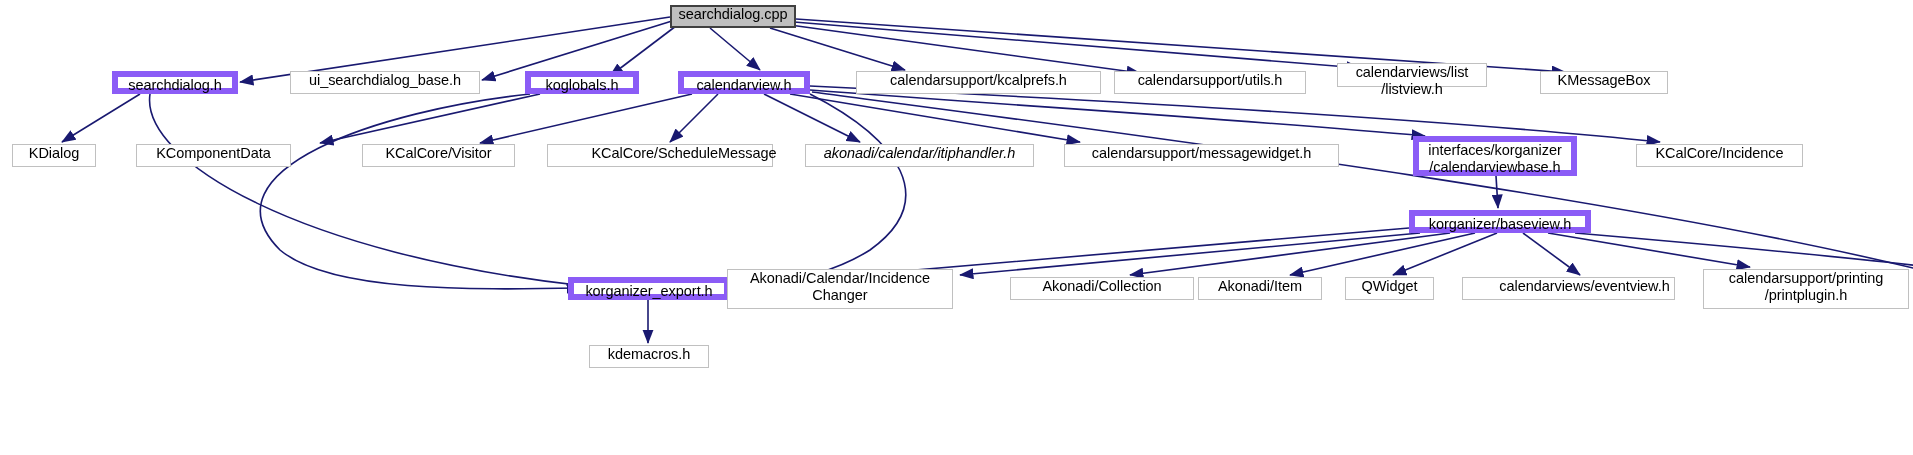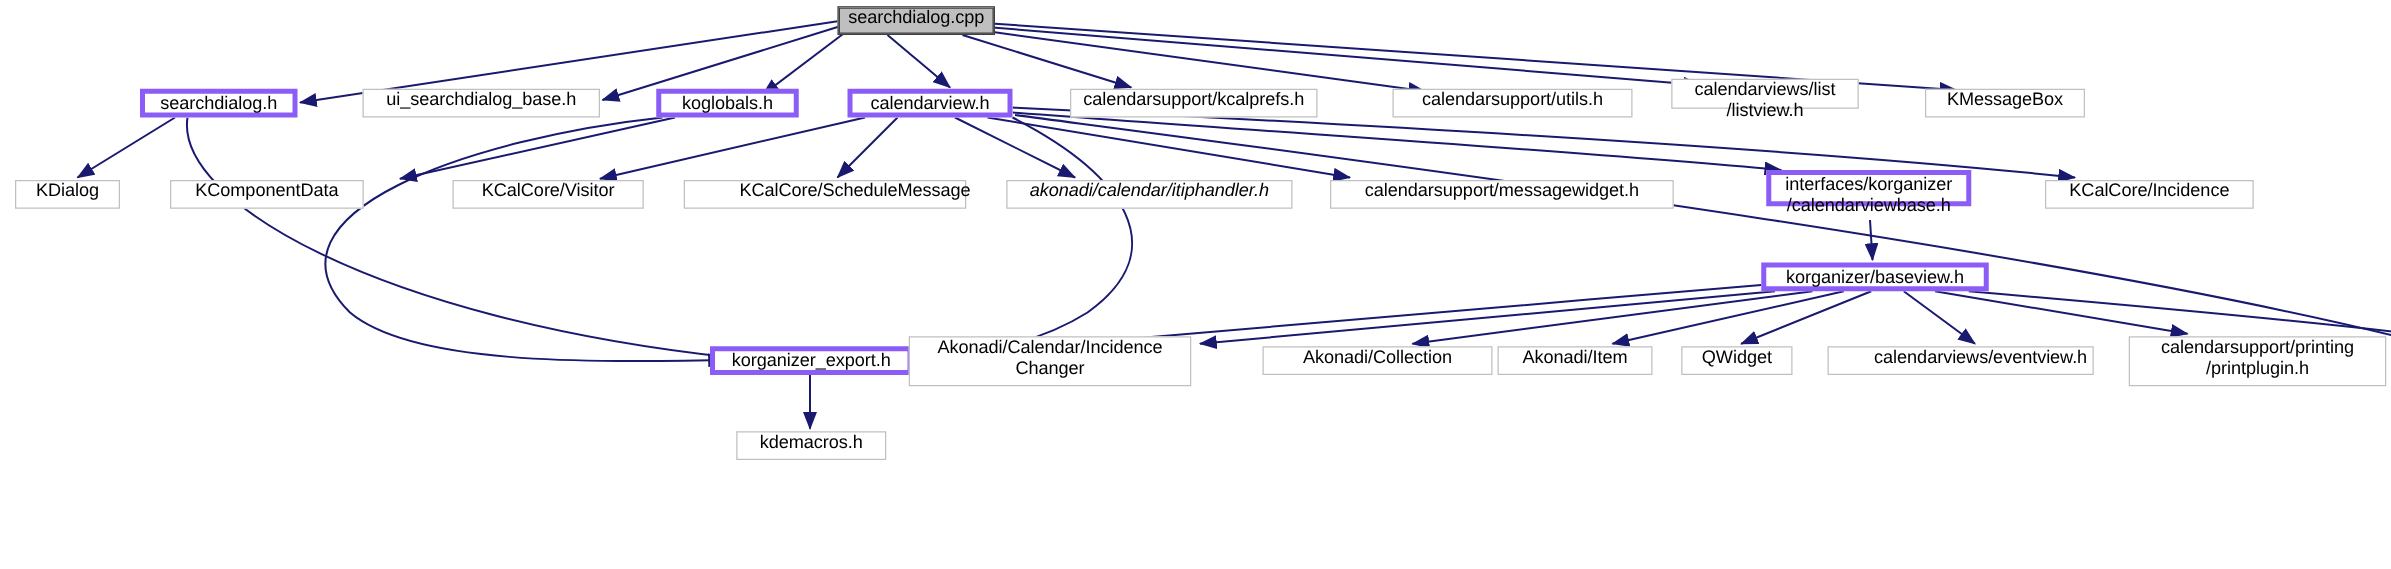--- a/index.html
+++ b/index.html
@@ -36,21 +36,21 @@
     line-height: 16.5px;
     white-space: pre;
     letter-spacing: -0.05px;
   }
   .node.root {
     background: #bfbfbf;
     border: 1px solid #404040;
     box-shadow: 0 0 0 1px #404040 inset;
   }
   .node.bold {
-    border: 4px solid #8b5cf6;
+    border: 6px solid #8b5cf6;
   }
   .node-label {
     display: block;
   }
 </style>
 </head>
 <body>
 
 <div id="graph-root">
   <svg id="edge-layer" viewBox="0 0 1913 455" width="1913" height="455">
@@ -91,32 +91,32 @@
         <path d="M 1575,233 C 1750,248 1900,262 1985,274" fill="none" stroke="#191970" stroke-width="1.6" marker-end="url(#arrowhead)"></path>
         <path d="M 648,300 L 648,343" fill="none" stroke="#191970" stroke-width="1.6" marker-end="url(#arrowhead)"></path>
       </g>
   </svg>
   <div id="nodes">
       <div class="node root" style="left: 670px; top: 5px; width: 126px; height: 23px;"><span class="node-label">searchdialog.cpp</span></div>
       <div class="node bold" style="left: 112px; top: 71px; width: 126px; height: 23px;"><span class="node-label">searchdialog.h</span></div>
       <div class="node" style="left: 290px; top: 71px; width: 190px; height: 23px;"><span class="node-label">ui_searchdialog_base.h</span></div>
       <div class="node bold" style="left: 525px; top: 71px; width: 114px; height: 23px;"><span class="node-label">koglobals.h</span></div>
       <div class="node bold" style="left: 678px; top: 71px; width: 132px; height: 23px;"><span class="node-label">calendarview.h</span></div>
-      <div class="node" style="left: 856px; top: 71px; width: 198px; height: 23px;"><span class="node-label">calendarsupport/kcalprefs.h</span></div>
+      <div class="node" style="left: 856px; top: 71px; width: 245px; height: 23px;"><span class="node-label">calendarsupport/kcalprefs.h</span></div>
       <div class="node" style="left: 1114px; top: 71px; width: 192px; height: 23px;"><span class="node-label">calendarsupport/utils.h</span></div>
       <div class="node" style="left: 1337px; top: 63px; width: 150px; height: 24px;"><span class="node-label">calendarviews/list
 /listview.h</span></div>
       <div class="node" style="left: 1540px; top: 71px; width: 128px; height: 23px;"><span class="node-label">KMessageBox</span></div>
       <div class="node" style="left: 12px; top: 144px; width: 84px; height: 23px;"><span class="node-label">KDialog</span></div>
       <div class="node" style="left: 120px; top: 144px; width: 155px; height: 23px; margin-left: 16px;"><span class="node-label">KComponentData</span></div>
       <div class="node" style="left: 362px; top: 144px; width: 153px; height: 23px;"><span class="node-label">KCalCore/Visitor</span></div>
       <div class="node" style="left: 547px; top: 144px; width: 226px; height: 23px; padding-left: 48px;"><span class="node-label">KCalCore/ScheduleMessage</span></div>
       <div class="node" style="left: 805px; top: 144px; width: 229px; height: 23px; font-style: italic;"><span class="node-label">akonadi/calendar/itiphandler.h</span></div>
       <div class="node" style="left: 1064px; top: 144px; width: 275px; height: 23px;"><span class="node-label">calendarsupport/messagewidget.h</span></div>
-      <div class="node bold" style="left: 1413px; top: 136px; width: 164px; height: 29px;"><span class="node-label">interfaces/korganizer
+      <div class="node bold" style="left: 1413px; top: 136px; width: 164px; height: 40px;"><span class="node-label">interfaces/korganizer
 /calendarviewbase.h</span></div>
       <div class="node" style="left: 1636px; top: 144px; width: 167px; height: 23px;"><span class="node-label">KCalCore/Incidence</span></div>
       <div class="node bold" style="left: 1409px; top: 210px; width: 182px; height: 23px;"><span class="node-label">korganizer/baseview.h</span></div>
       <div class="node bold" style="left: 568px; top: 277px; width: 162px; height: 23px;"><span class="node-label">korganizer_export.h</span></div>
       <div class="node" style="left: 727px; top: 269px; width: 226px; height: 40px;"><span class="node-label">Akonadi/Calendar/Incidence
 Changer</span></div>
       <div class="node" style="left: 1010px; top: 277px; width: 184px; height: 23px;"><span class="node-label">Akonadi/Collection</span></div>
       <div class="node" style="left: 1198px; top: 277px; width: 124px; height: 23px;"><span class="node-label">Akonadi/Item</span></div>
       <div class="node" style="left: 1345px; top: 277px; width: 89px; height: 23px;"><span class="node-label">QWidget</span></div>
       <div class="node" style="left: 1462px; top: 277px; width: 213px; height: 23px; padding-left: 32px;"><span class="node-label">calendarviews/eventview.h</span></div>

